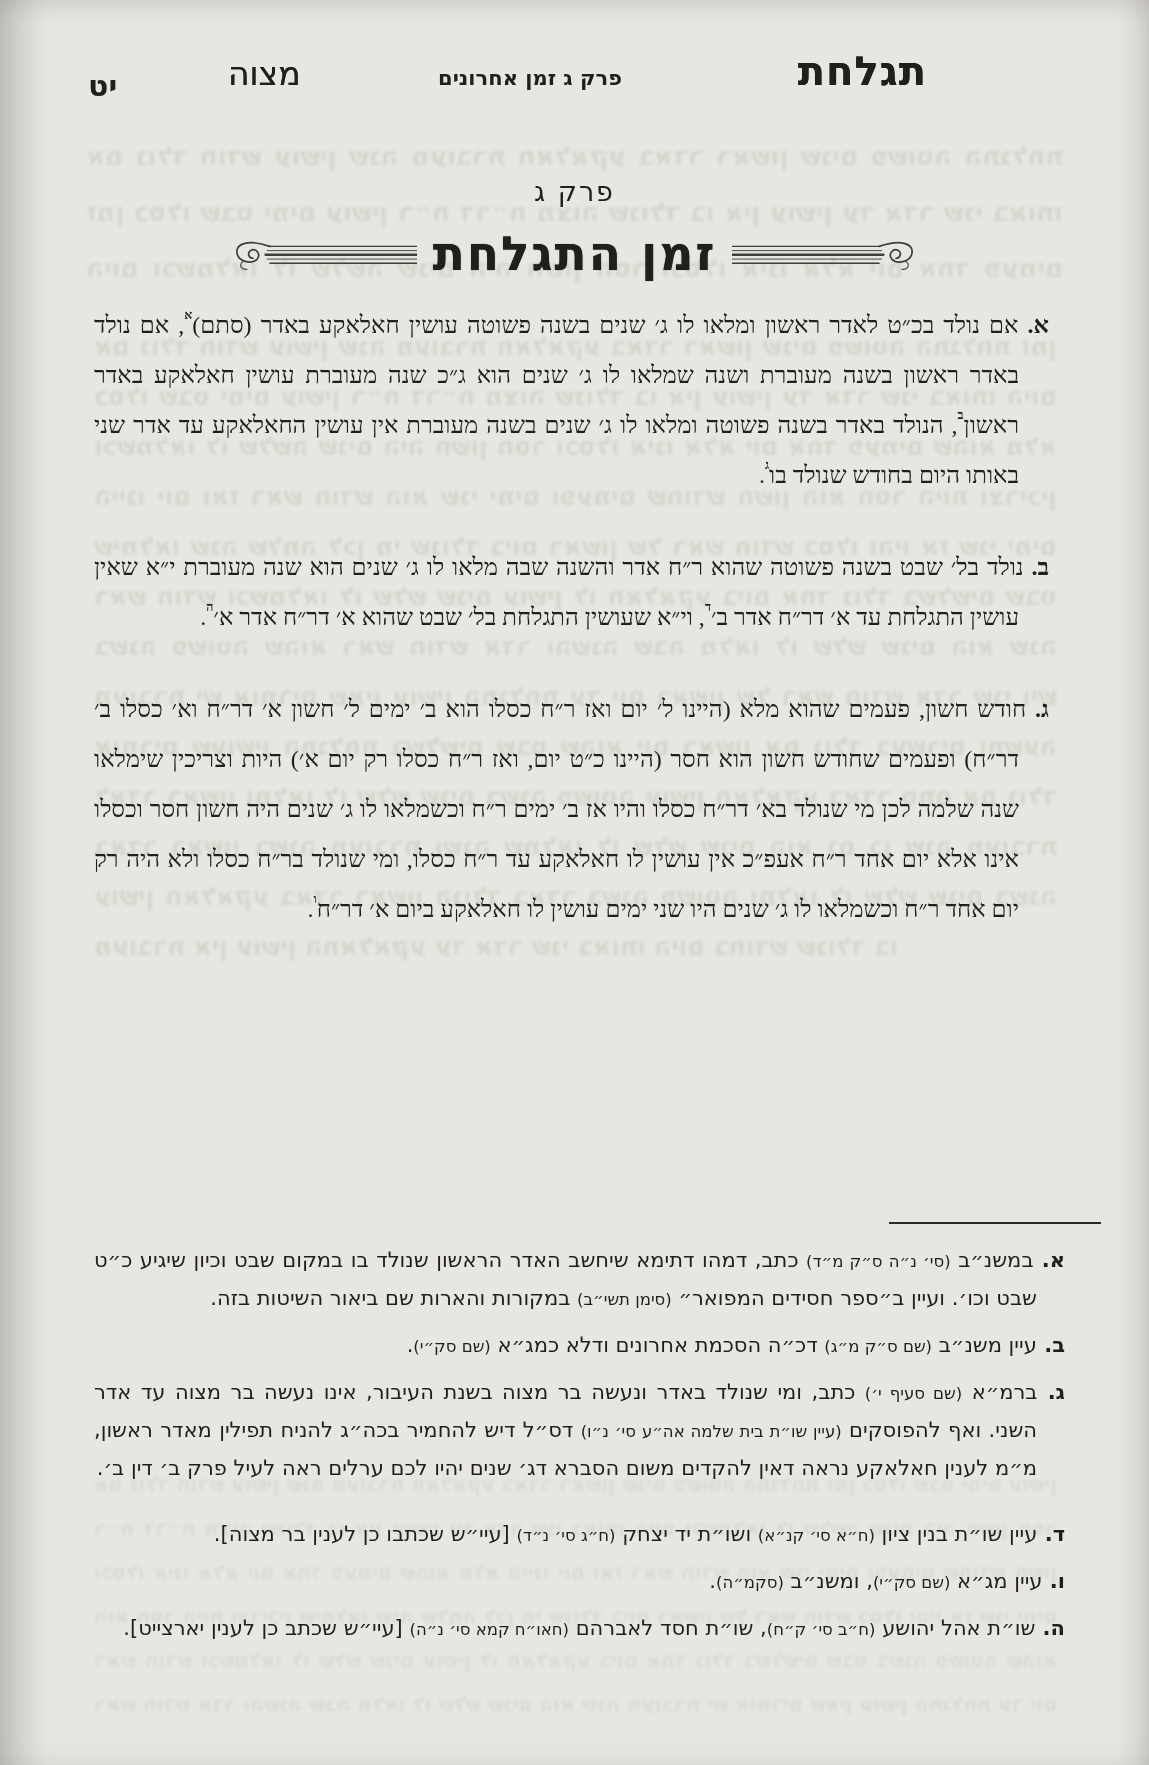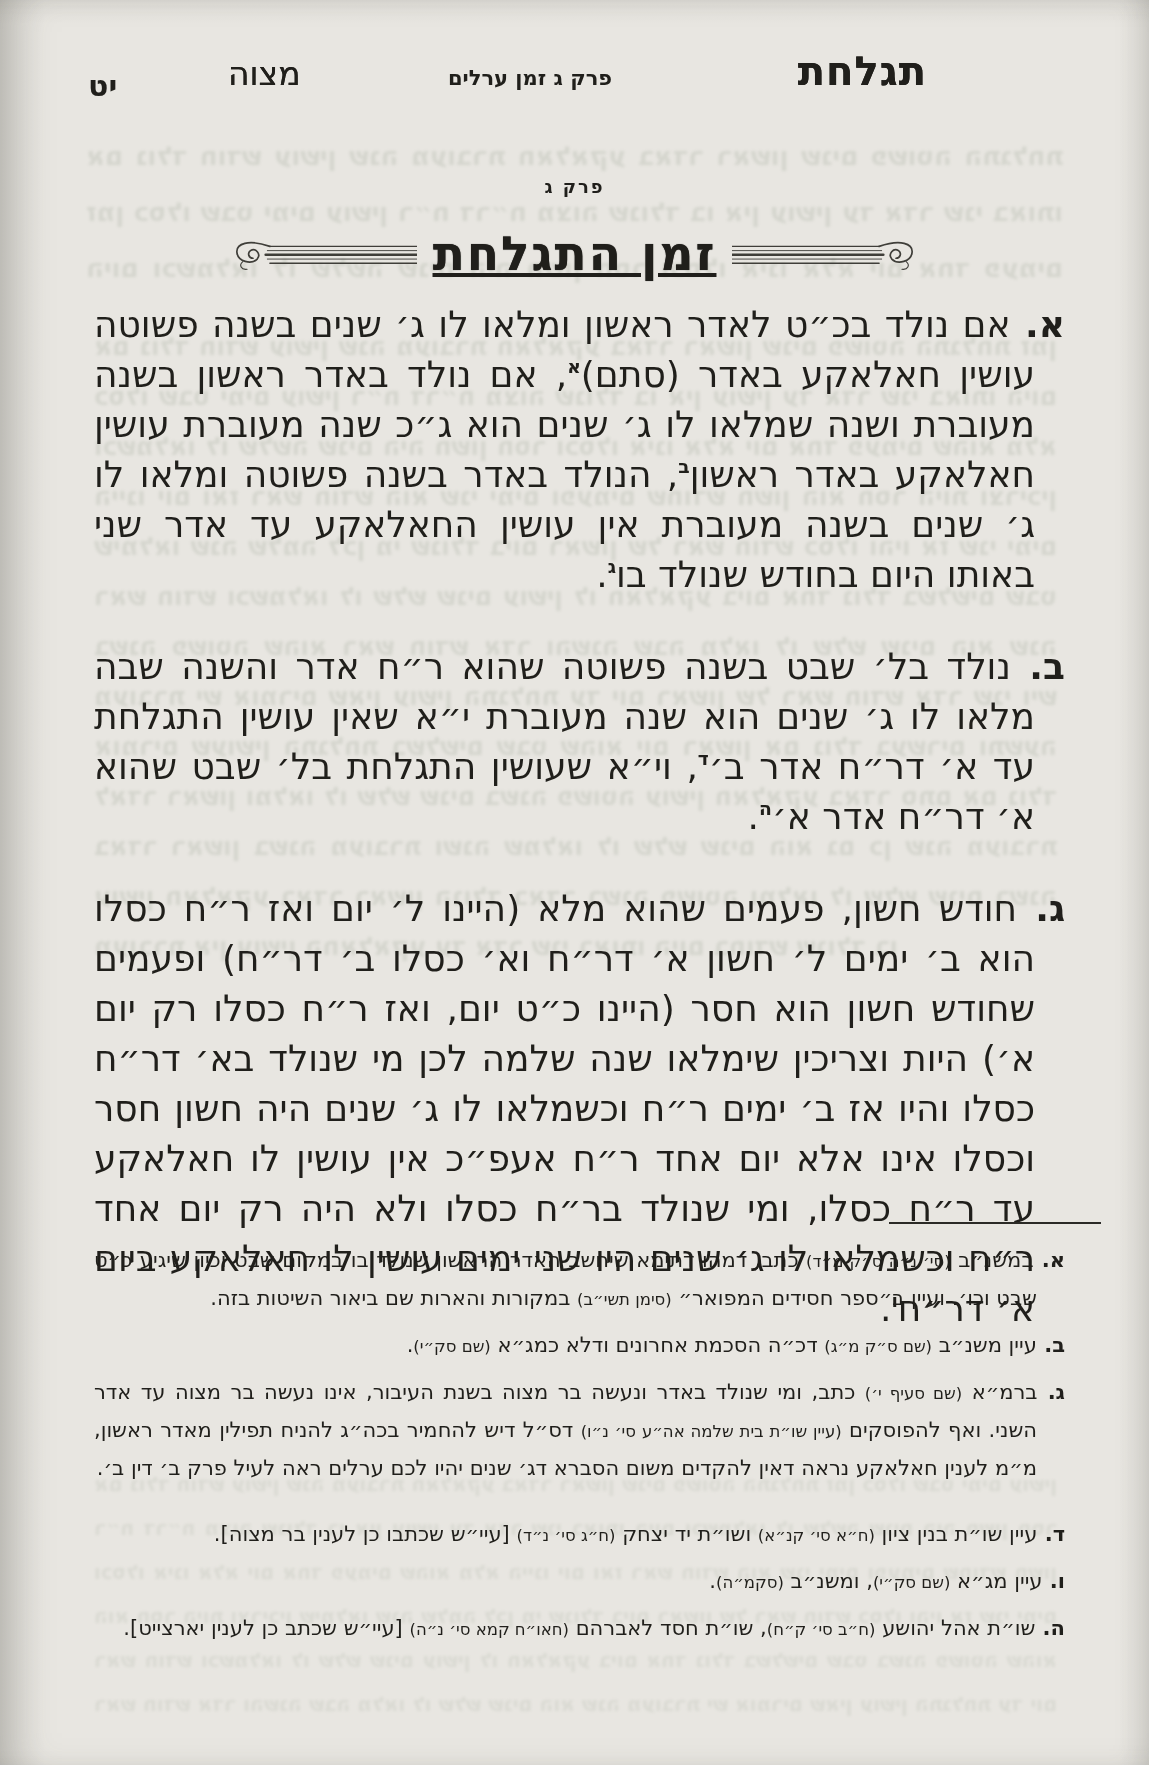--- a/index.html
+++ b/index.html
@@ -39,27 +39,27 @@
   .bleed.b1{top:128px;right:86px;left:86px;height:170px;font-size:26px;line-height:56px;}
   .bleed.b2{top:322px;right:92px;left:94px;height:918px;font-size:25px;line-height:50px;}
   .bleed.b3{top:1462px;right:92px;left:94px;height:268px;font-size:20px;line-height:44px;opacity:.13;}
   
   .hdr{position:absolute;top:48px;left:0;right:0;height:62px;}
   .hdr .book{position:absolute;right:222px;top:0;font-size:40px;font-weight:bold;letter-spacing:1px;text-shadow:0 0 .6px var(--ink);}
   .hdr .running{position:absolute;left:530px;top:18px;transform:translateX(-50%);font-size:21px;font-weight:bold;white-space:nowrap;}
   .hdr .mitzvah{position:absolute;left:228px;top:6px;font-size:33px;font-weight:normal;text-shadow:0 0 .5px var(--ink);}
   .hdr .pnum{position:absolute;left:88px;top:20px;font-size:30px;font-weight:bold;}
   
-  .chap{position:absolute;top:176px;left:0;right:0;text-align:center;font-size:18px;font-weight:bold;letter-spacing:2px;}
-  .title-row{position:absolute;top:226px;left:0;right:0;display:flex;direction:ltr;align-items:center;justify-content:center;gap:16px;text-decoration:underline;}
+  .chap{position:absolute;top:176px;left:0;right:0;text-align:center;font-size:27px;font-weight:normal;letter-spacing:2px;}
+  .title-row{position:absolute;top:226px;left:0;right:0;display:flex;direction:ltr;align-items:center;justify-content:center;gap:16px;}
   .title-row h1{margin:0;font-size:47px;font-weight:bold;letter-spacing:2px;white-space:nowrap;text-shadow:0 0 .8px var(--ink);}
   .orn{width:186px;height:44px;flex:none;}
   .orn.flip{transform:scaleX(-1);}
   
-  .body-text{position:absolute;top:300px;right:84px;left:94px;font-size:36px;line-height:50px;text-align:justify;}
+  .body-text{position:absolute;top:300px;right:100px;left:94px;font-size:24px;line-height:50px;text-align:justify;font-family:Liberation Serif, serif;}
   .para{padding-right:30px;text-indent:-30px;margin:0 0 42px 0;}
   .para:last-child{margin-bottom:0;}
   .pnum-b{font-weight:bold;}
   sup.fnref{font-size:.52em;line-height:0;vertical-align:14px;font-weight:bold;}
   
   .fn-sep{position:absolute;top:1222px;right:48px;width:212px;height:2px;background:#2b2a26;}
   .footnotes{position:absolute;top:1242px;right:84px;left:94px;font-size:21px;line-height:36px;text-align:justify;}
   .fn{padding-right:28px;text-indent:-28px;margin:0 0 9px 0;}
   .fn .fnum{font-weight:bold;}
   .fn .sm{font-size:16.5px;}
@@ -69,21 +69,21 @@
 <body>
 
 <div class="page">
 
   <div class="bleed b1">אם נולד חודש עושין שנה מעוברת חאלאקע באדר ראשון שנים פשוטה התגלחת זמן כסלו שבט ימים עושין ר״ח דר״ח מצוה שנולד בו אין עושין עד אדר שני באותו היום וכשמלאו לו שלשה שנים היה חשון חסר וכסלו אינו אלא יום אחד פעמים שהוא מלא היינו יום ואז ראש חודש הוא שני ימים ופעמים שחודש חשון הוא חסר היות וצריכין שימלאו שנה שלמה לכן מי שנולד ביום ראשון של ראש חודש כסלו והיו אז שני ימים ראש חודש וכשמלאו לו שלש שנים עושין לו חאלאקע ביום אחד נולד בשלשים שבט בשנה פשוטה שהוא ראש חודש אדר והשנה שבה מלאו לו שלש שנים הוא שנה מעוברת יש אומרים שאין עושין התגלחת עד יום ראשון של ראש חודש אדר שני ויש אומרים שעושין התגלחת בשלשים שבט שהוא יום ראשון אם נולד בעשרים ותשעה לאדר ראשון ומלאו לו שלש שנים בשנה פשוטה עושין חאלאקע באדר סתם אם נולד באדר ראשון בשנה מעוברת ושנה שמלאו לו שלש שנים הוא גם כן שנה מעוברת עושין חאלאקע באדר ראשון הנולד באדר בשנה פשוטה ומלאו לו שלש שנים בשנה מעוברת אין עושין החאלאקע עד אדר שני באותו היום בחודש שנולד בו</div>
   <div class="bleed b2">אם נולד חודש עושין שנה מעוברת חאלאקע באדר ראשון שנים פשוטה התגלחת זמן כסלו שבט ימים עושין ר״ח דר״ח מצוה שנולד בו אין עושין עד אדר שני באותו היום וכשמלאו לו שלשה שנים היה חשון חסר וכסלו אינו אלא יום אחד פעמים שהוא מלא היינו יום ואז ראש חודש הוא שני ימים ופעמים שחודש חשון הוא חסר היות וצריכין שימלאו שנה שלמה לכן מי שנולד ביום ראשון של ראש חודש כסלו והיו אז שני ימים ראש חודש וכשמלאו לו שלש שנים עושין לו חאלאקע ביום אחד נולד בשלשים שבט בשנה פשוטה שהוא ראש חודש אדר והשנה שבה מלאו לו שלש שנים הוא שנה מעוברת יש אומרים שאין עושין התגלחת עד יום ראשון של ראש חודש אדר שני ויש אומרים שעושין התגלחת בשלשים שבט שהוא יום ראשון אם נולד בעשרים ותשעה לאדר ראשון ומלאו לו שלש שנים בשנה פשוטה עושין חאלאקע באדר סתם אם נולד באדר ראשון בשנה מעוברת ושנה שמלאו לו שלש שנים הוא גם כן שנה מעוברת עושין חאלאקע באדר ראשון הנולד באדר בשנה פשוטה ומלאו לו שלש שנים בשנה מעוברת אין עושין החאלאקע עד אדר שני באותו היום בחודש שנולד בו</div>
   <div class="bleed b3">אם נולד חודש עושין שנה מעוברת חאלאקע באדר ראשון שנים פשוטה התגלחת זמן כסלו שבט ימים עושין ר״ח דר״ח מצוה שנולד בו אין עושין עד אדר שני באותו היום וכשמלאו לו שלשה שנים היה חשון חסר וכסלו אינו אלא יום אחד פעמים שהוא מלא היינו יום ואז ראש חודש הוא שני ימים ופעמים שחודש חשון הוא חסר היות וצריכין שימלאו שנה שלמה לכן מי שנולד ביום ראשון של ראש חודש כסלו והיו אז שני ימים ראש חודש וכשמלאו לו שלש שנים עושין לו חאלאקע ביום אחד נולד בשלשים שבט בשנה פשוטה שהוא ראש חודש אדר והשנה שבה מלאו לו שלש שנים הוא שנה מעוברת יש אומרים שאין עושין התגלחת עד יום ראשון של ראש חודש אדר שני ויש אומרים שעושין התגלחת בשלשים שבט שהוא יום ראשון אם נולד בעשרים ותשעה לאדר ראשון ומלאו לו שלש שנים בשנה פשוטה עושין חאלאקע באדר סתם אם נולד באדר ראשון בשנה מעוברת ושנה שמלאו לו שלש שנים הוא גם כן שנה מעוברת עושין חאלאקע באדר ראשון הנולד באדר בשנה פשוטה ומלאו לו שלש שנים בשנה מעוברת אין עושין החאלאקע עד אדר שני באותו היום בחודש שנולד בו</div>
 
   <header class="hdr">
     <span class="book">תגלחת</span>
-    <span class="running">פרק ג  זמן ערלים</span>
+    <span class="running">פרק ג  זמן אחרונים</span>
     <span class="mitzvah">מצוה</span>
     <span class="pnum">יט</span>
   </header>
 
   <div class="chap">פרק ג</div>
 
   <div class="title-row">
     <svg class="orn" viewBox="0 0 220 44" aria-hidden="true">
       <g stroke="#3f3e39" fill="none" stroke-linecap="round">
         <line x1="46" y1="13" x2="220" y2="13" stroke-width="1.6"></line>

